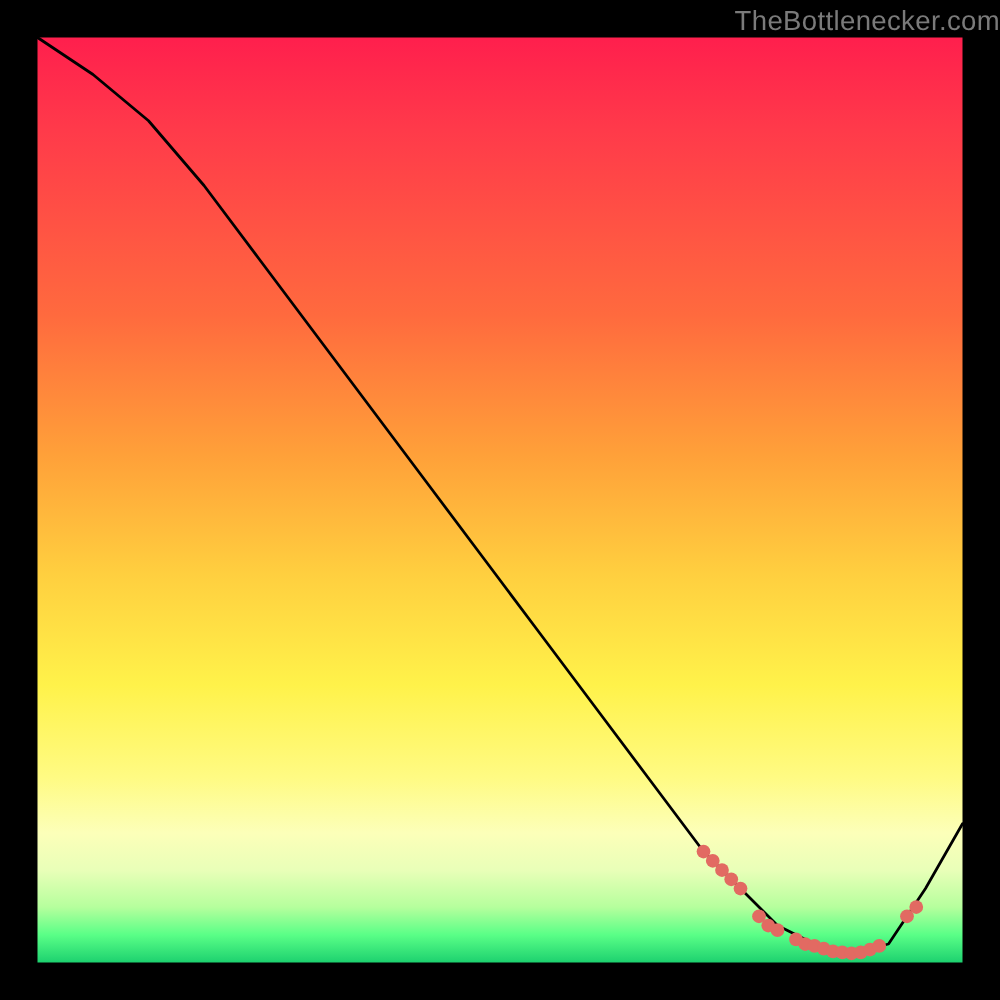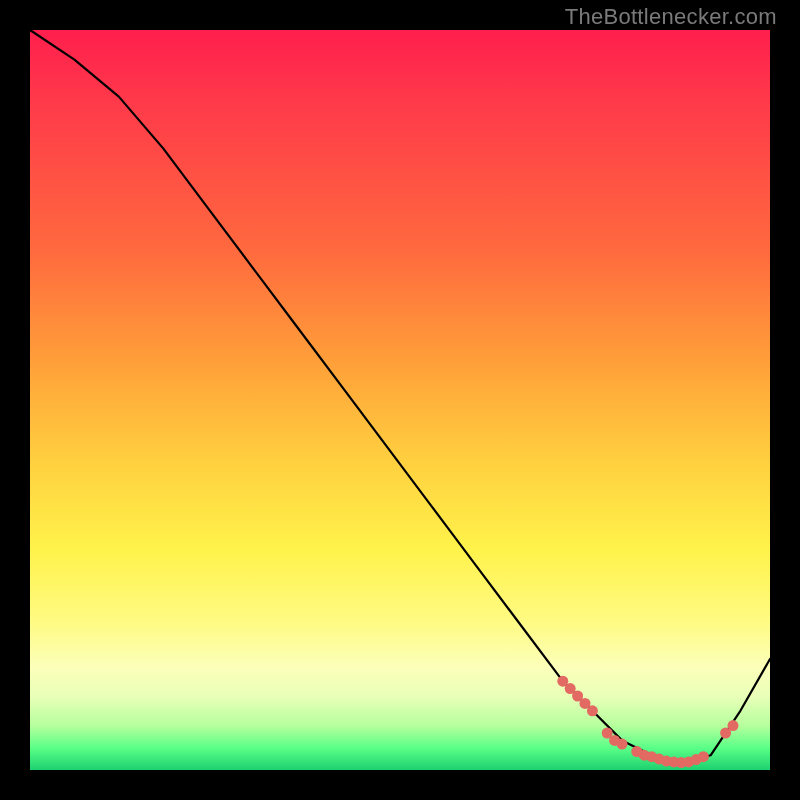--- a/index.html
+++ b/index.html
@@ -13,21 +13,21 @@
   }
   .frame {
     position: relative;
     width: 800px;
     height: 800px;
     background: #000;
   }
   .watermark {
     position: absolute;
     top: 4px;
-    right: 23px;
+    right: 0;
     color: #7a7a7a;
     font-size: 22px;
     font-weight: 500;
     letter-spacing: 0.3px;
     z-index: 10;
   }
   
   .plot {
     position: absolute;
     left: 30px;

